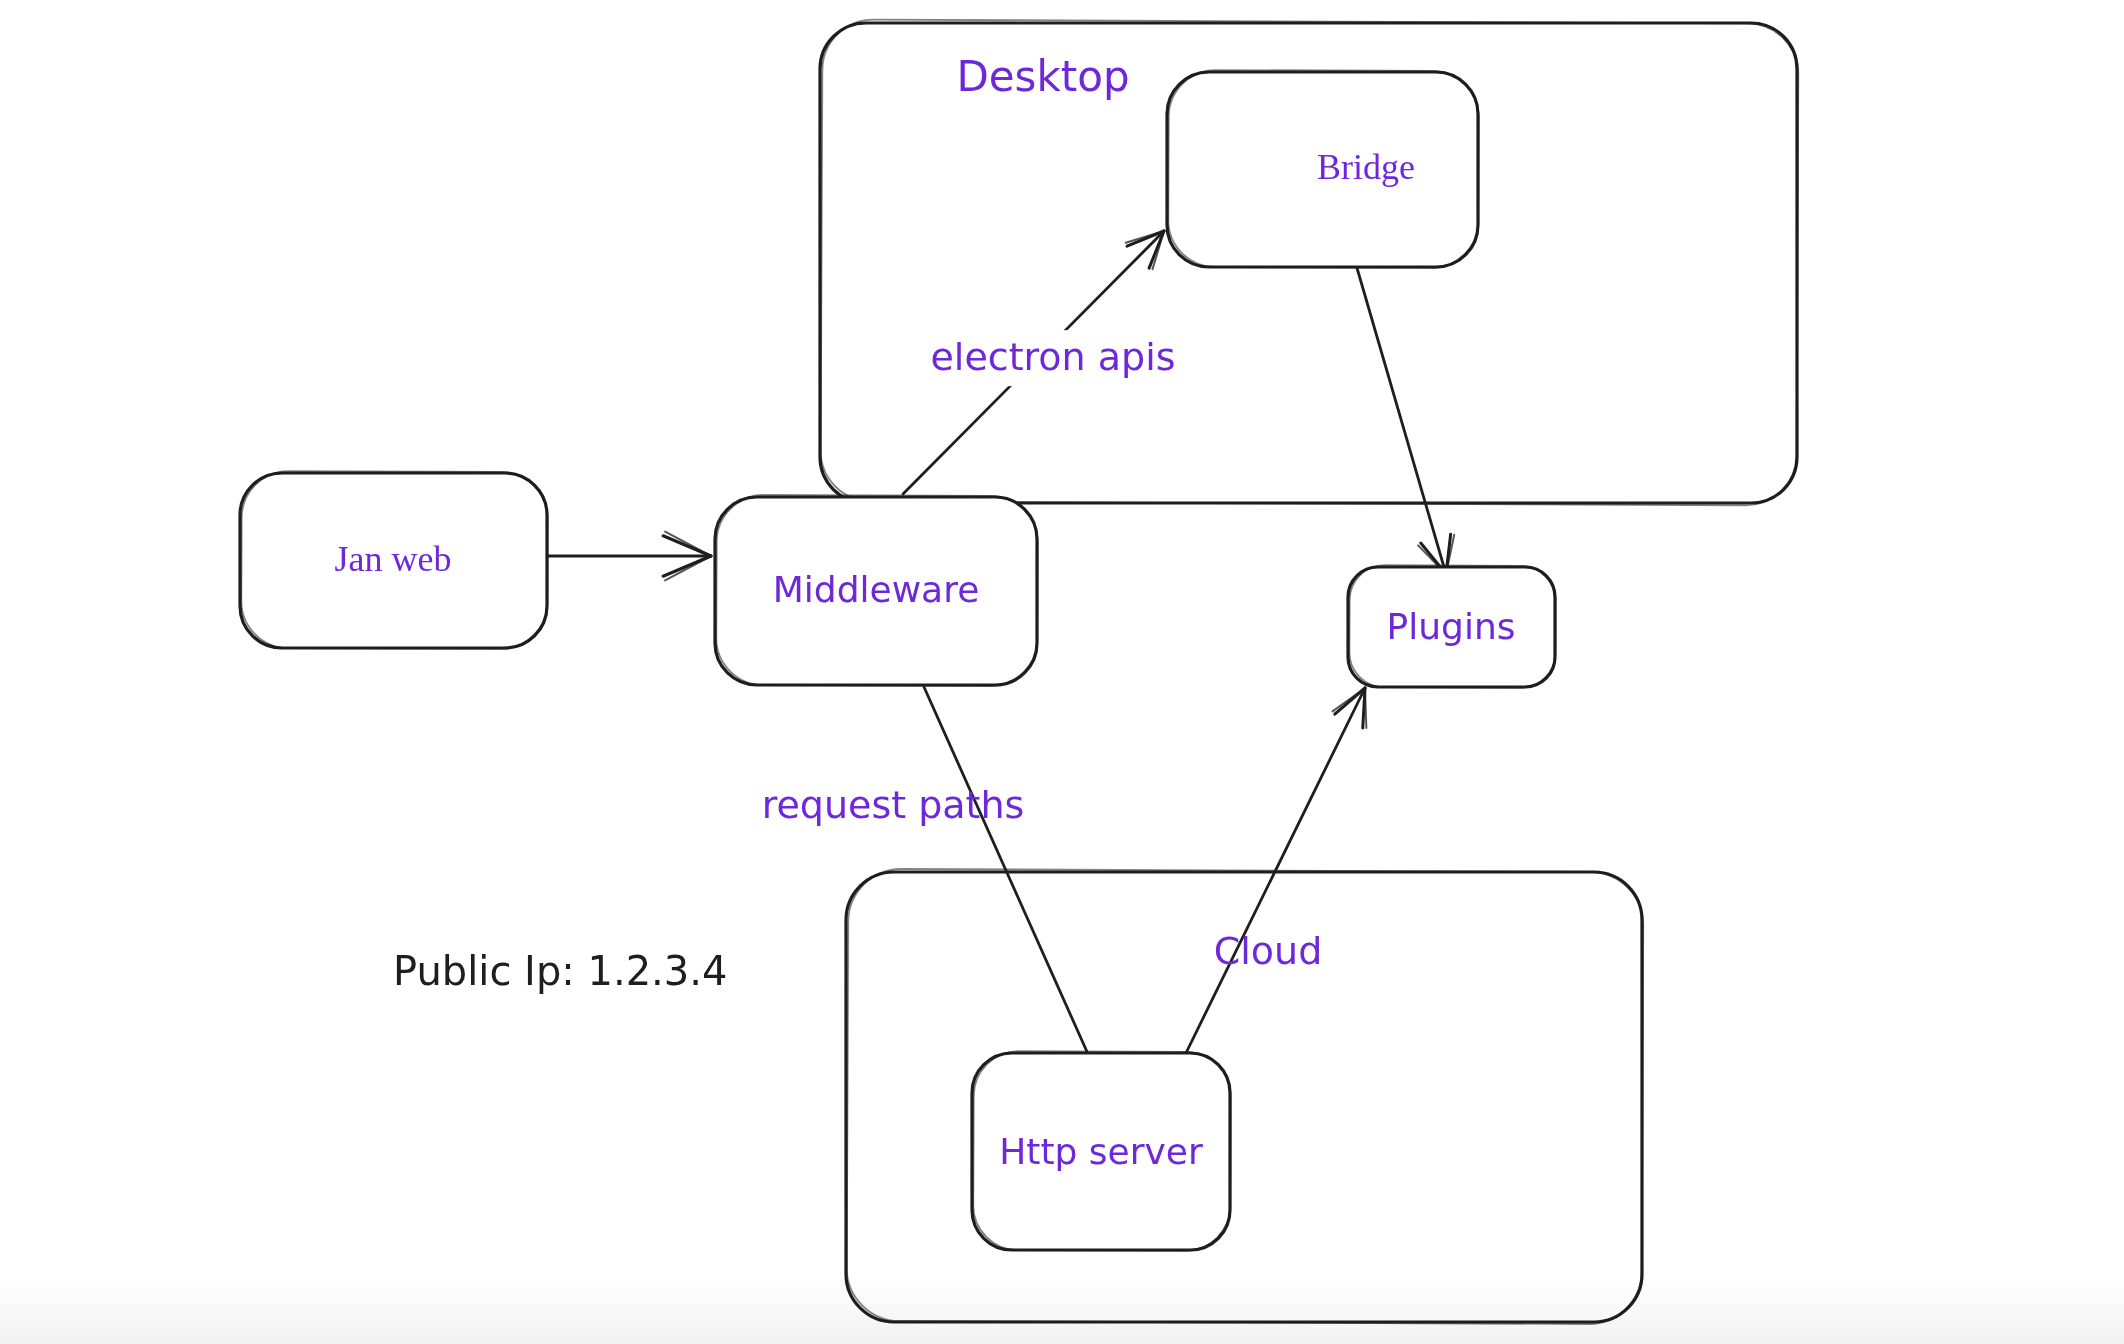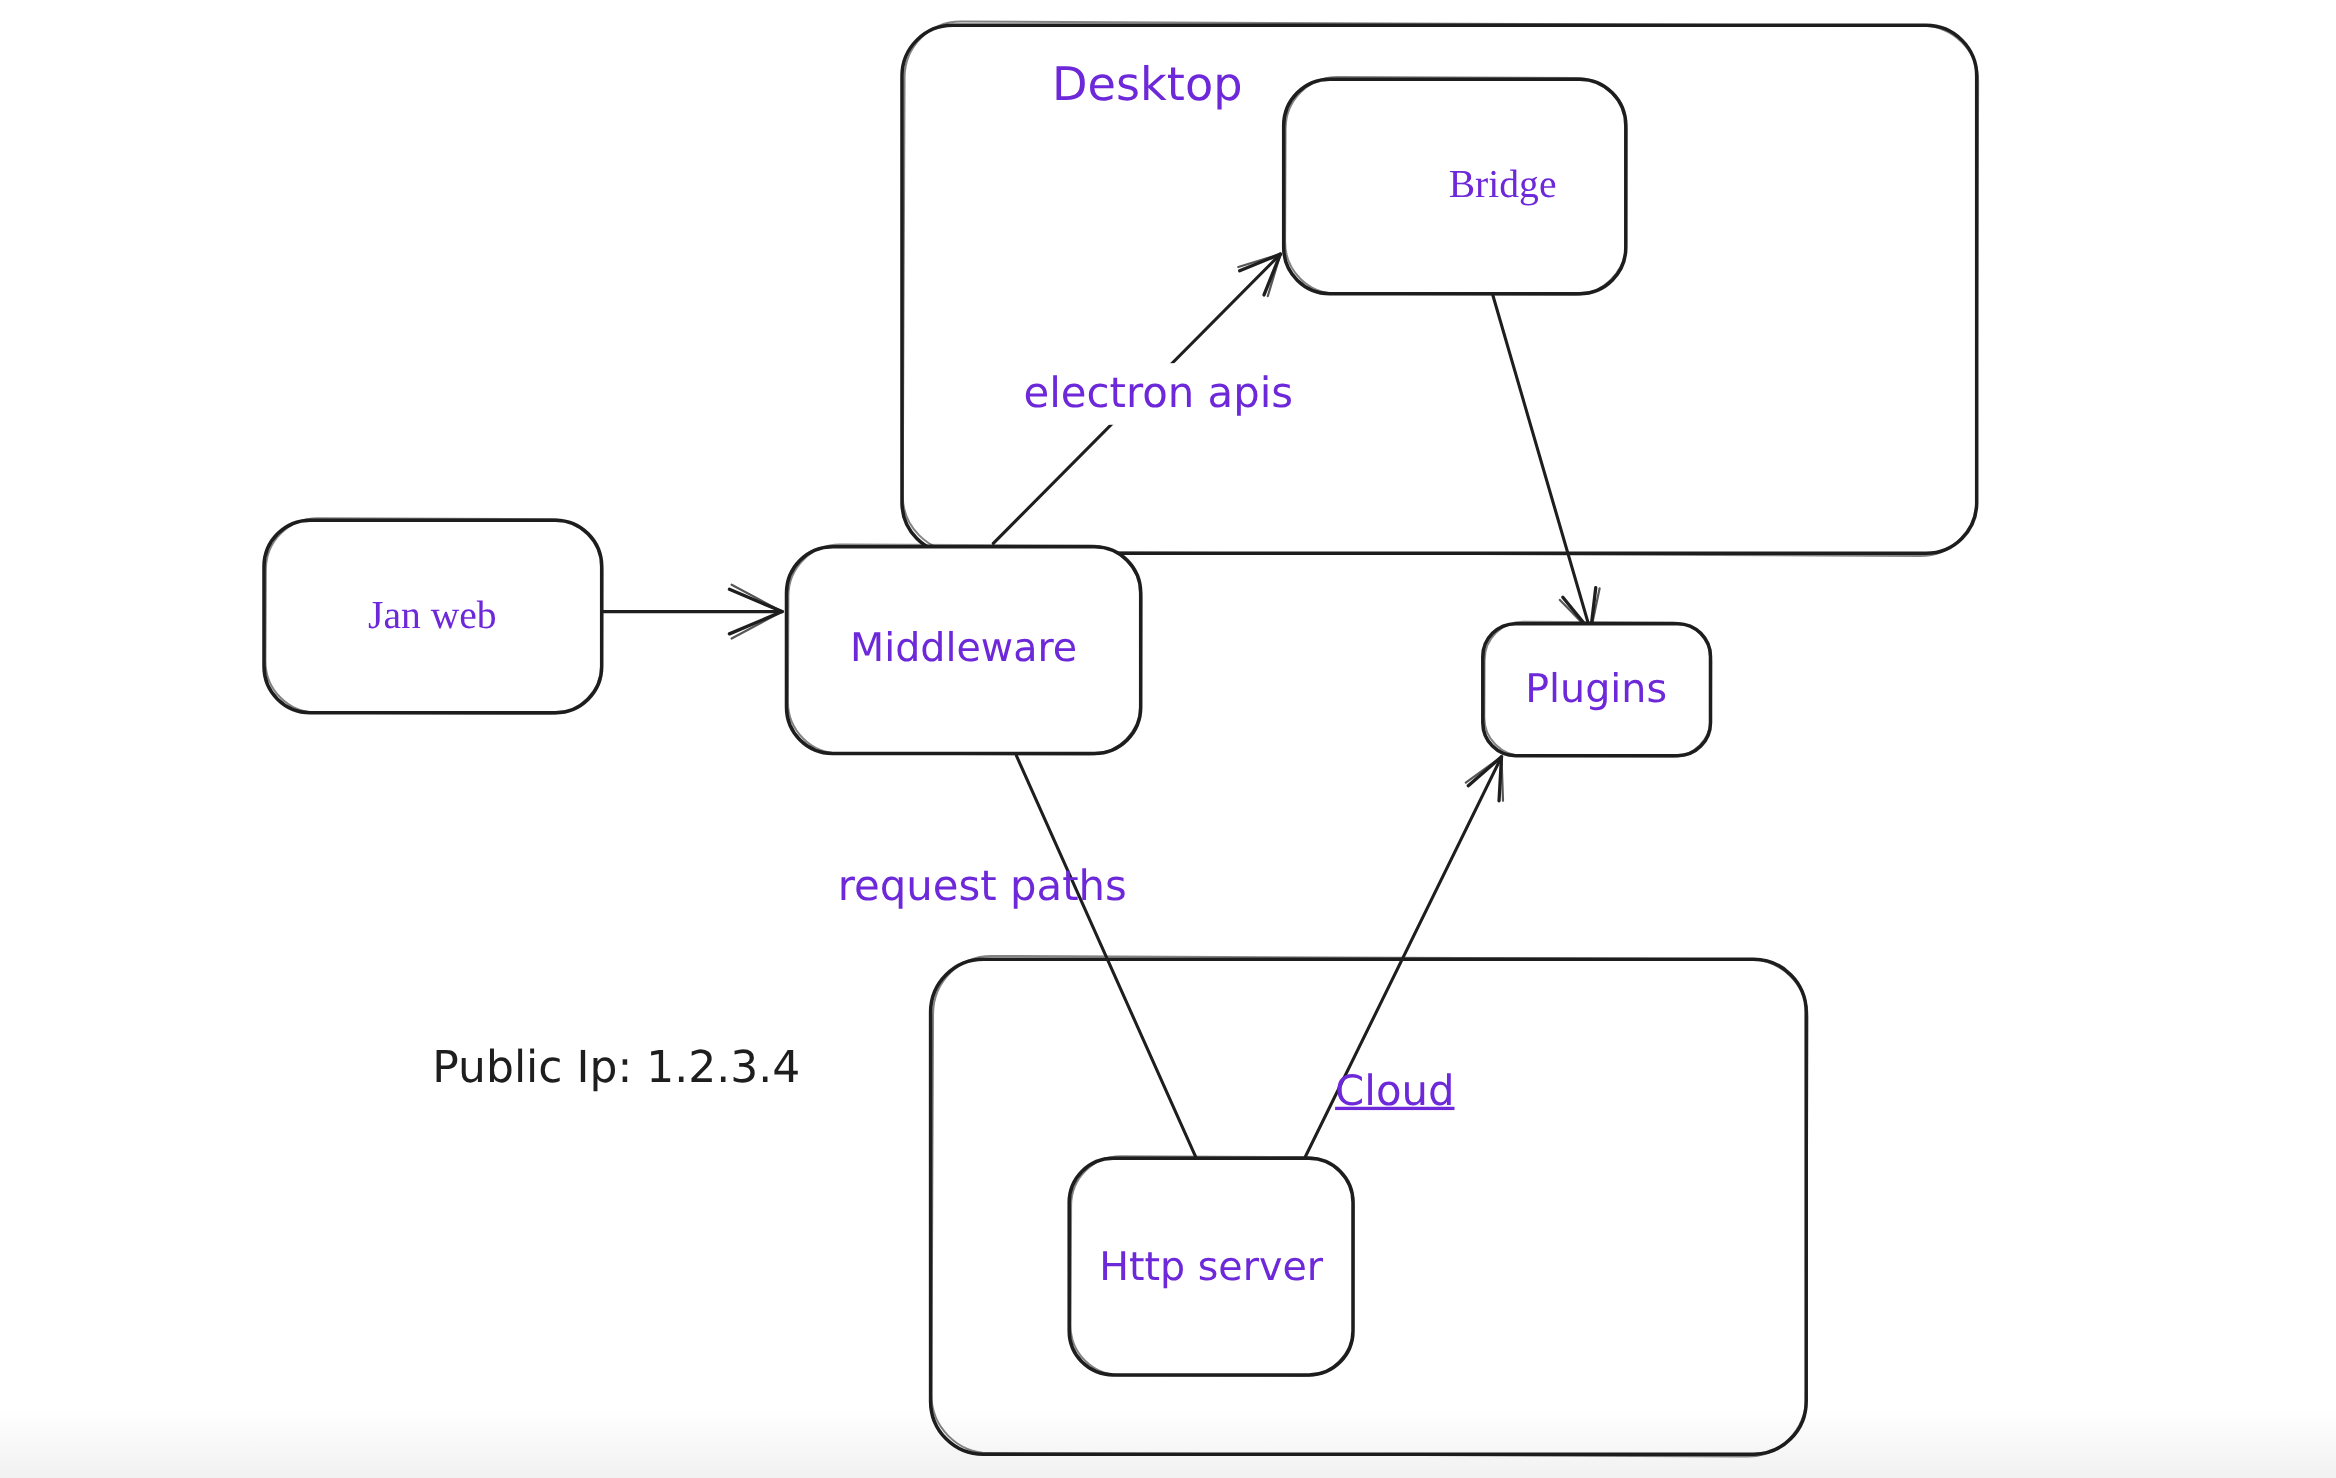--- a/index.html
+++ b/index.html
@@ -110,21 +110,21 @@
         <rect x="1349.5" y="565.5" width="206" height="122" rx="35" ry="35" fill="none" stroke="#1e1e1e" stroke-width="1.8" opacity="0.55" transform="rotate(0.25 1451.5 627)"></rect>
       </g>
       <g>
         <rect x="972" y="1053" width="258" height="197" rx="40" ry="40" fill="#ffffff" stroke="#1e1e1e" stroke-width="3.2" stroke-linecap="round"></rect>
         <rect x="973.5" y="1051.5" width="257" height="199" rx="45" ry="45" fill="none" stroke="#1e1e1e" stroke-width="1.8" opacity="0.55" transform="rotate(0.25 1101 1151.5)"></rect>
       </g>
     </svg>
 
   <div class="lbl container-lbl" style="left: 1043px; top: 77px; transform: translate(-50%, -50%);">Desktop</div>
 
-  <div class="lbl container-lbl cloud-lbl" style="left: 1268px; top: 992px; transform: translate(-50%, -50%); text-decoration: underline;">Cloud</div>
+  <div class="lbl container-lbl cloud-lbl" style="left: 1268px; top: 952px; transform: translate(-50%, -50%);">Cloud</div>
 
   <div class="lbl node-lbl" style="left: 393px; top: 560px; transform: translate(-50%, -50%); font-family: Liberation Serif, serif;">Jan web</div>
 
   <div class="lbl node-lbl" style="left: 876px; top: 590px; transform: translate(-50%, -50%);">Middleware</div>
 
   <div class="lbl node-lbl" style="left: 1366px; top: 168px; transform: translate(-50%, -50%); font-family: Liberation Serif, serif;">Bridge</div>
 
   <div class="lbl node-lbl" style="left: 1451px; top: 627px; transform: translate(-50%, -50%);">Plugins</div>
 
   <div class="lbl node-lbl" style="left: 1101px; top: 1152px; transform: translate(-50%, -50%);">Http server</div>

